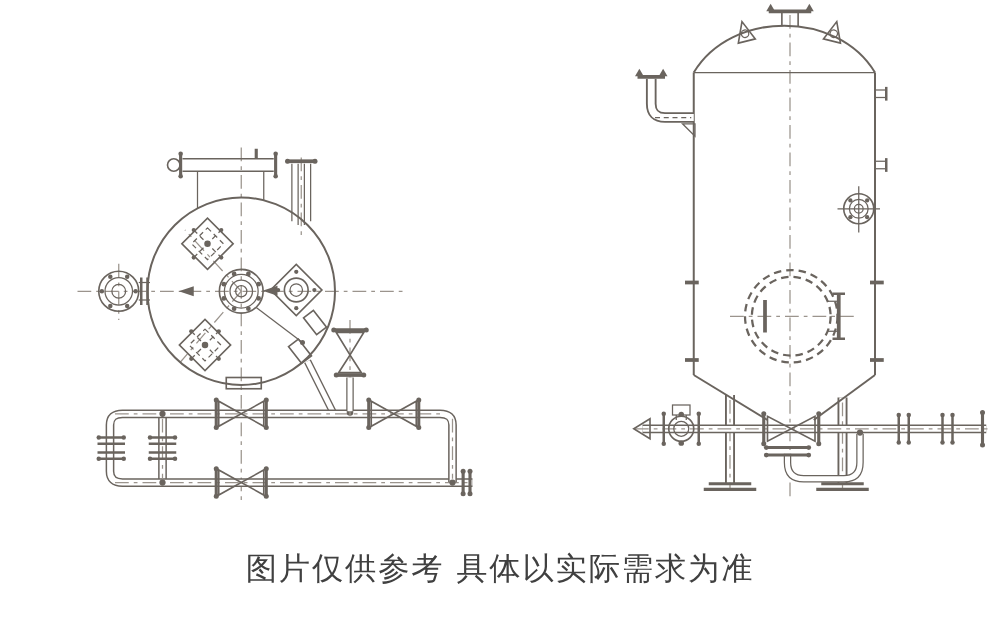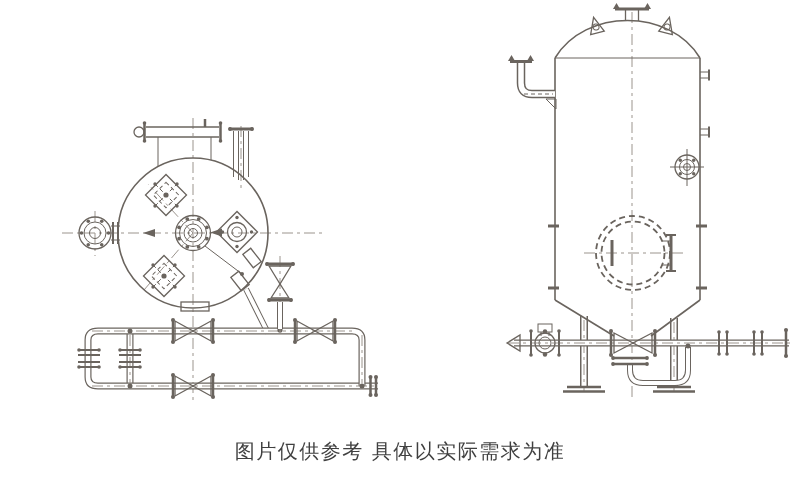--- a/index.html
+++ b/index.html
@@ -26,21 +26,21 @@
   .cl{fill:none;stroke:var(--centerline);stroke-width:1;stroke-dasharray:11 4 3 4;}
   .dsh{fill:none;stroke:var(--line);stroke-width:1;stroke-dasharray:4 3;}
   .dash2{fill:none;stroke:var(--line);stroke-width:1.8;stroke-dasharray:6 4;}
   .po{fill:none;stroke:var(--line);stroke-width:7;stroke-linejoin:round;}
   .pi{fill:none;stroke:var(--background);stroke-width:4.6;stroke-linejoin:round;}
   .w6{stroke-width:6;} .w4{stroke-width:4;}
   .w85{stroke-width:8.5;} .w55{stroke-width:5.5;}
   .w8{stroke-width:8;} .w5{stroke-width:5;}
   .caption{
     position:absolute;left:0;top:438px;width:800px;text-align:center;
-    font-size:20px;letter-spacing:1.5px;color:var(--text);
+    font-size:25px;letter-spacing:1.5px;color:var(--text);
   }
 </style>
 </head>
 <body>
 
 <div class="stage">
 <svg width="800" height="500" viewBox="0 0 800 500">
 
   <g>
 

